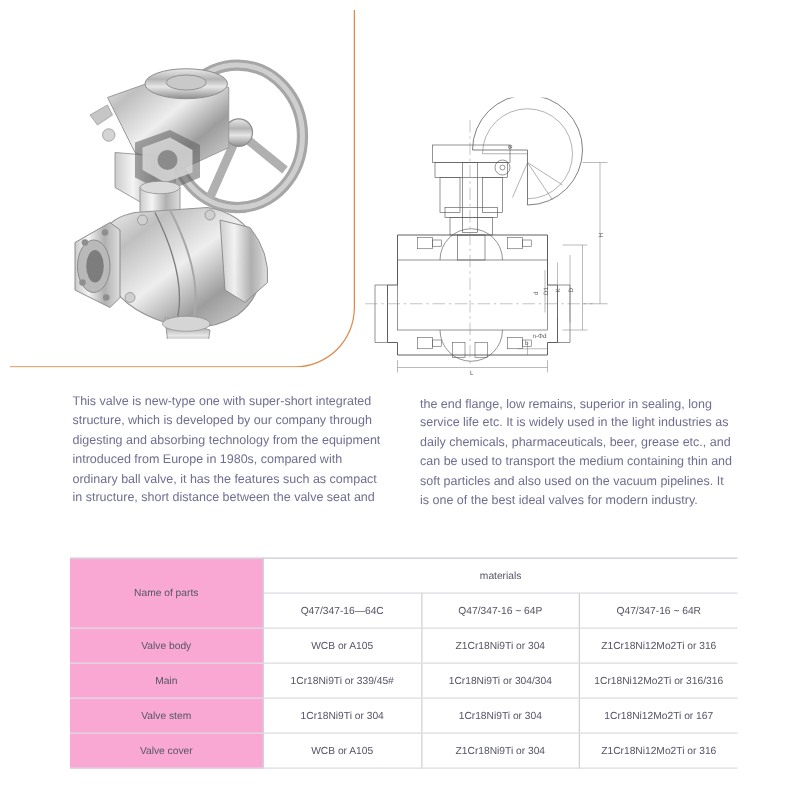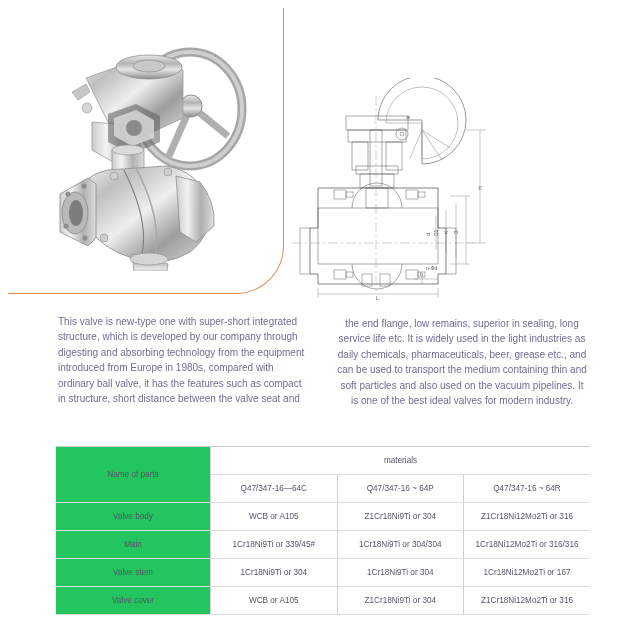--- a/index.html
+++ b/index.html
@@ -77,21 +77,21 @@
     display: flex;
     gap: 26px;
   }
   .about-col {
     width: 252px;
     font-size: 10px;
     line-height: 15.4px;
     color: #6f6e91;
     text-align: left;
   }
-  .about-col.right { padding-top: 2px; text-align: center; }
+  .about-col.right { padding-top: 2px; }
 
   
   .parts {
     position: absolute;
     left: 56px;
     top: 446px;
     width: 534px;
   }
   .parts-title {
     font-size: 12px;
@@ -110,21 +110,21 @@
     text-align: center;
     vertical-align: middle;
     border-right: 1px solid #cfcfd6;
     border-bottom: 1px solid #dcdce2;
     height: 27px;
     padding: 0 2px;
   }
   table.parts-table tr:first-child td { border-top: 1.6px solid #c9c9d1; }
   table.parts-table td:last-child { border-right: none; }
   td.namecol {
-    background: #22c55e;
+    background: #f9a8d4;
     width: 150px;
     border-right: 1px solid #b9b9c2;
     font-size: 8.4px;
     color: #4a4a58;
   }
   td.matcol-head {
     border-bottom: 1px solid #dcdce2;
   }
 </style>
 </head>

